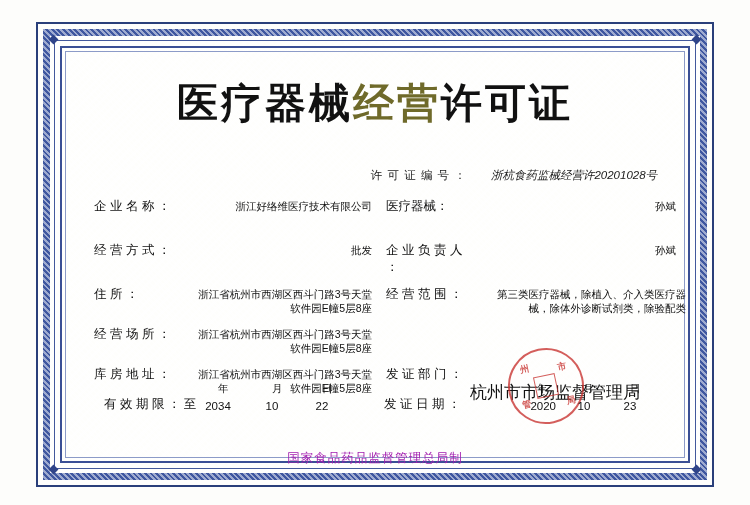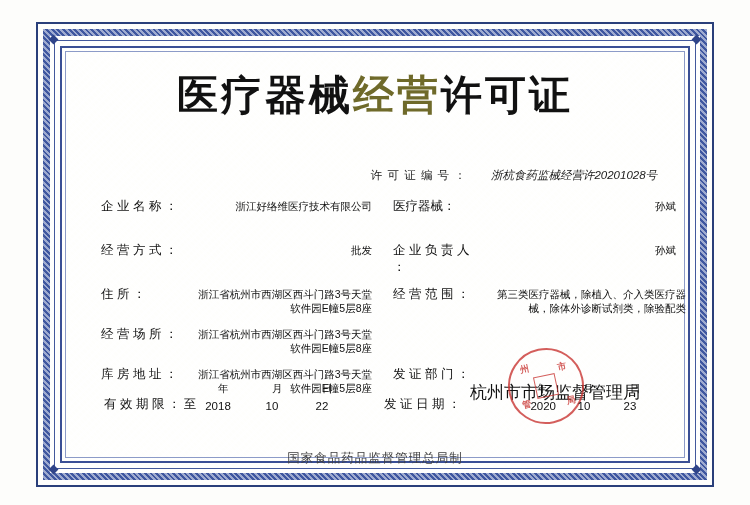--- a/index.html
+++ b/index.html
@@ -87,21 +87,21 @@
     position: absolute;
     width: 7px;
     height: 7px;
     background: #2f4489;
     transform: rotate(45deg);
   }
 
   
   .title {
     position: absolute;
-    top: 68px;
+    top: 76px;
     left: 0;
     width: 750px;
     text-align: center;
     font-family: "DejaVu Sans", "Liberation Sans", sans-serif;
     font-weight: bold;
     font-size: 41px;
     letter-spacing: 3px;
     color: #111111;
     white-space: nowrap;
   }
@@ -146,21 +146,21 @@
     left: 292px;
     top: 0;
     width: 290px;
   }
   .field {
     position: absolute;
     width: 100%;
   }
   .flabel {
     position: absolute;
-    left: 9px;
+    left: 2px;
     top: 0;
     width: 92px;
     font-size: 12.5px;
     color: #111;
     letter-spacing: 0px;
     display: flex;
     justify-content: space-between;
   }
   .fvalue {
     position: absolute;
@@ -237,21 +237,21 @@
   }
 
   
   .footer {
     position: absolute;
     bottom: 38px;
     left: 0;
     width: 750px;
     text-align: center;
     font-size: 12.5px;
-    color: #404040;
+    color: #a21caf;
     letter-spacing: 1px;
   }
 </style>
 </head>
 <body>
 
 <div class="page">
 
   <div class="frame-outer">
     <div class="frame-band"></div>
@@ -335,21 +335,21 @@
       <span class="seal-t2">市</span>
       <span class="seal-t3">管</span>
       <span class="seal-t4">局</span>
     </div>
   </div>
 
   <div class="daterow" style="left:104px; top:396px;">有 效 期 限 ： 至</div>
   <div class="date-head" style="left:218px; top:382px;">年</div>
   <div class="date-head" style="left:272px; top:382px;">月</div>
   <div class="date-head" style="left:322px; top:382px;">日</div>
-  <div class="date-seg" style="left:198px; top:400px; width:40px;">2018</div>
+  <div class="date-seg" style="left:198px; top:400px; width:40px;">2034</div>
   <div class="date-seg" style="left:258px; top:400px; width:28px;">10</div>
   <div class="date-seg" style="left:308px; top:400px; width:28px;">22</div>
 
   <div class="daterow" style="left:384px; top:396px;">发 证 日 期 ：</div>
   <div class="date-head" style="left:537px; top:382px;">年</div>
   <div class="date-head" style="left:583px; top:382px;">月</div>
   <div class="date-head" style="left:630px; top:382px;">日</div>
   <div class="date-seg" style="left:516px; top:400px; width:40px;text-align:right;">2020</div>
   <div class="date-seg" style="left:570px; top:400px; width:28px;">10</div>
   <div class="date-seg" style="left:616px; top:400px; width:28px;">23</div>

